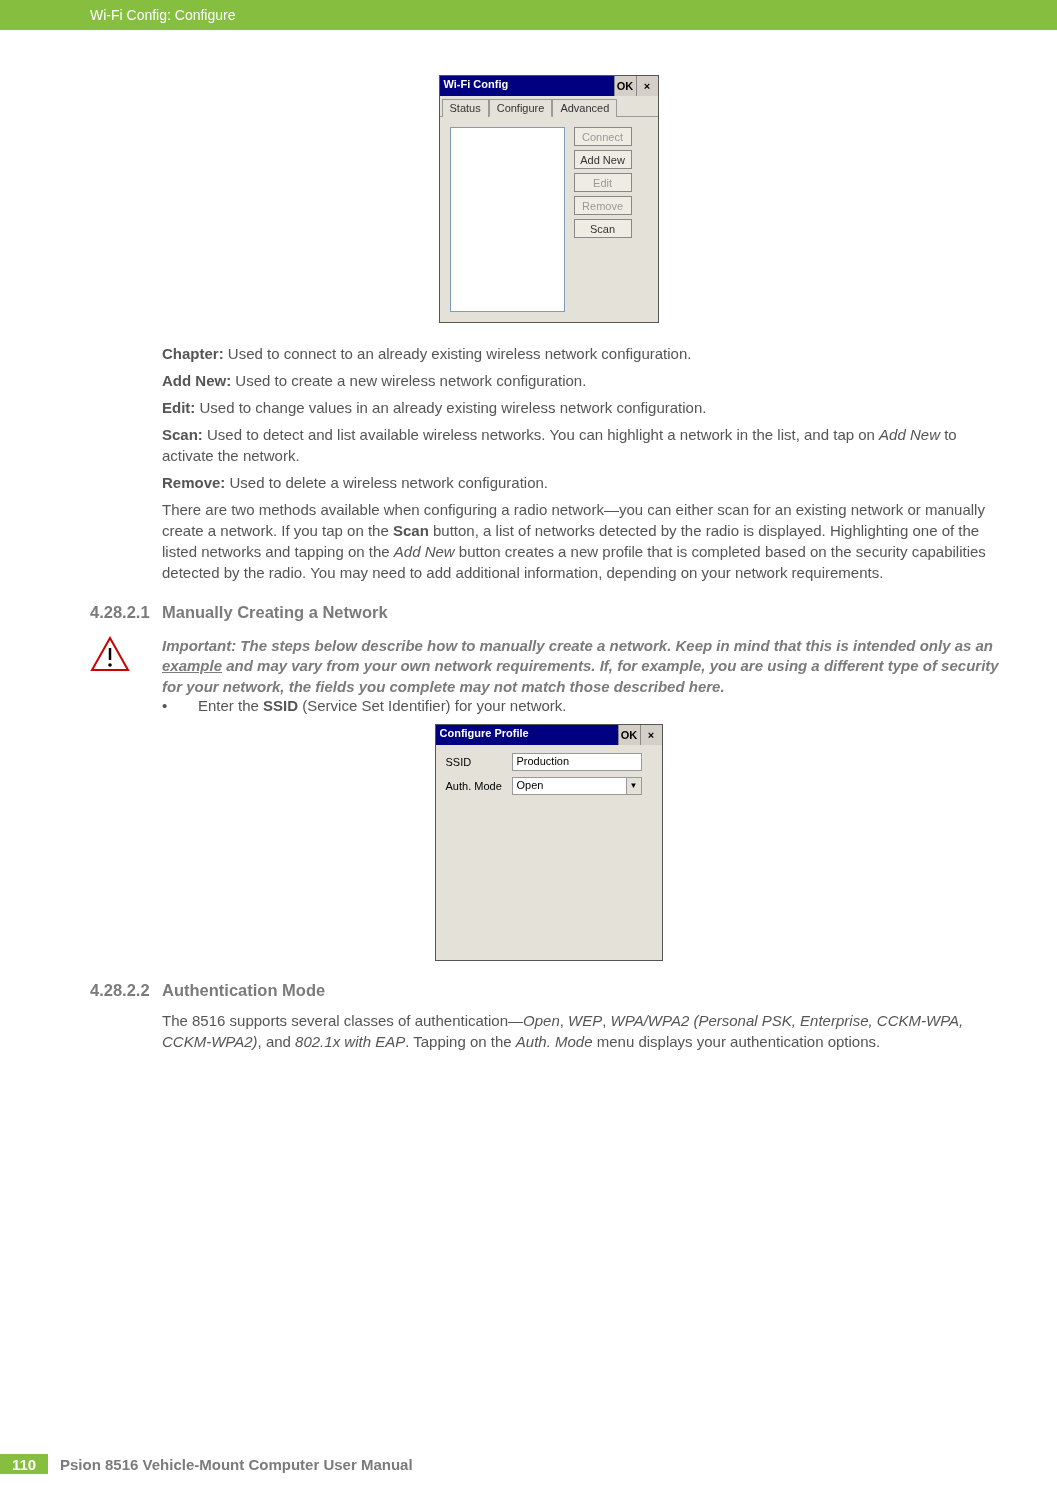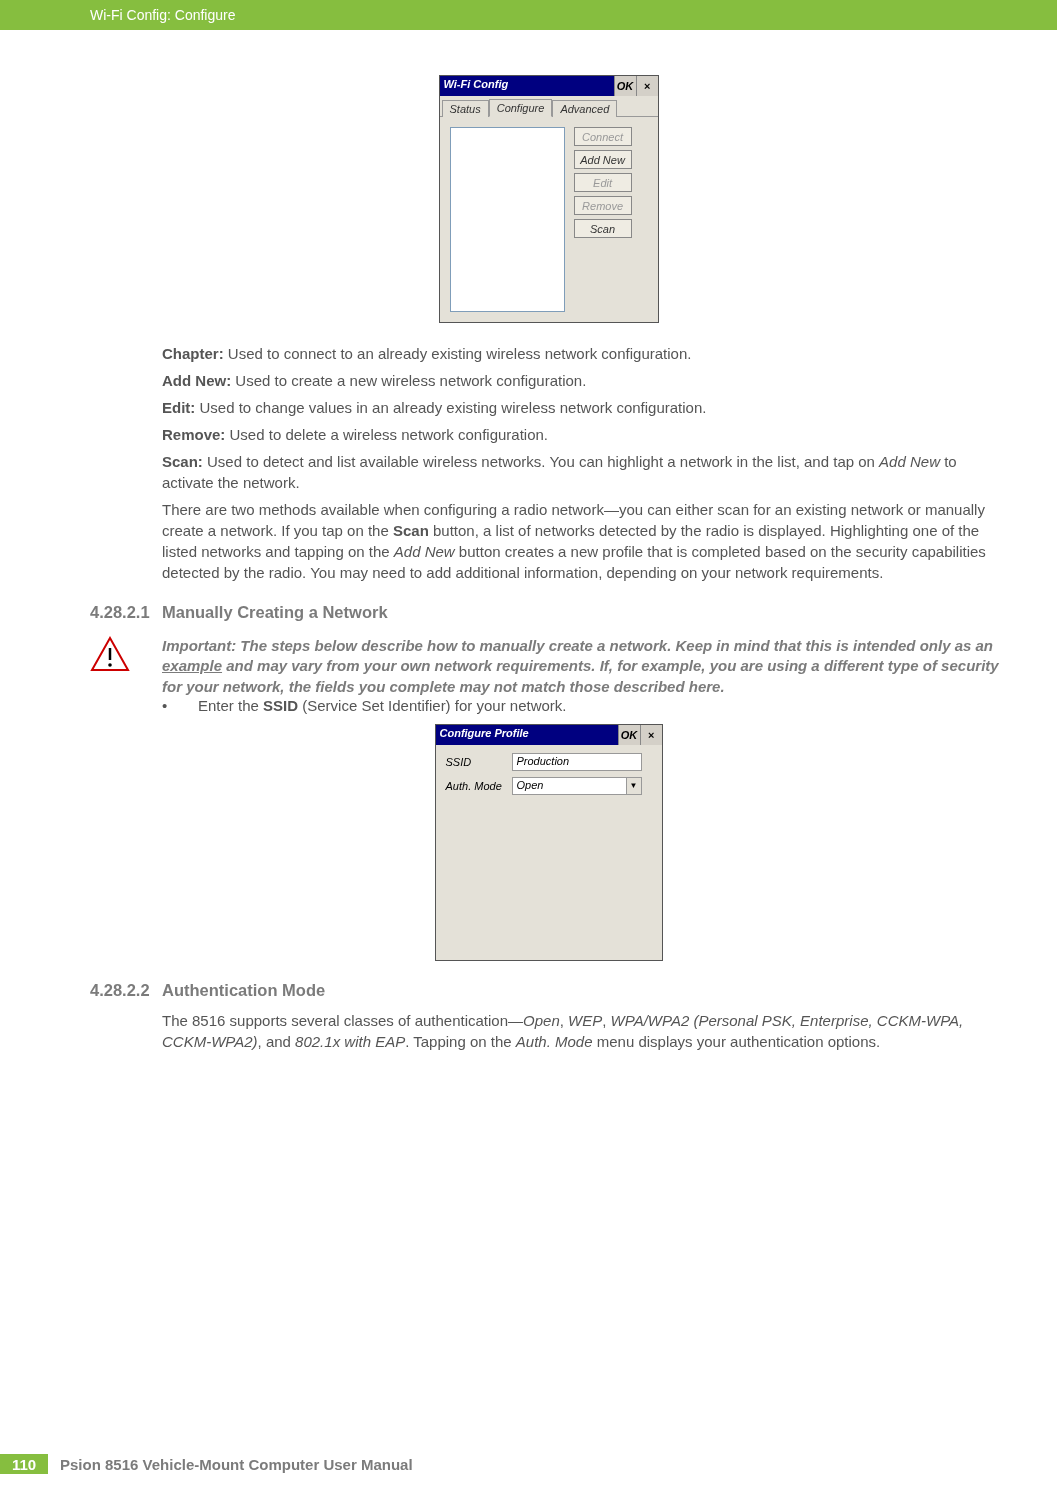--- a/index.html
+++ b/index.html
@@ -20,21 +20,20 @@
   }
   .content {
     padding: 45px 50px 0 90px;
   }
   .indent {
     margin-left: 72px;
   }
   .fig-center {
     text-align: center;
     margin: 0 0 20px 0;
-    font-style: italic;
   }
   .win {
     display: inline-block;
     border: 1px solid #555;
     background: #e4e1d8;
     font-family: Tahoma, Arial, sans-serif;
     font-size: 11px;
     color: #000;
     text-align: left;
   }
@@ -61,21 +60,20 @@
     align-items: center;
     justify-content: center;
     font-weight: bold;
     font-size: 11px;
   }
   .tabsrow {
     display: flex;
     padding: 2px 2px 0 2px;
     border-bottom: 1px solid #999;
     font-size: 11px;
-    align-items: center;
   }
   .tabsrow .tab {
     border: 1px solid #999;
     border-bottom: none;
     padding: 2px 7px;
     margin-right: 0;
     background: #e4e1d8;
     position: relative;
     top: 1px;
     color: #333;
@@ -283,22 +281,22 @@
           <div class="winbtn">Scan</div>
         </div>
       </div>
     </div>
   </div>
 
   <div class="defs indent">
     <p><strong>Chapter:</strong><span> Used to connect to an already existing wireless network configuration.</span></p>
     <p><strong>Add New:</strong><span> Used to create a new wireless network configuration.</span></p>
     <p><strong>Edit:</strong><span> Used to change values in an already existing wireless network configuration.</span></p>
+    <p><strong>Scan:</strong><span> Used to detect and list available wireless networks. You can highlight a network in the list, and tap on </span><em class="it">Add New</em><span> to activate the network.</span></p>
     <p><strong>Remove:</strong><span> Used to delete a wireless network configuration.</span></p>
-    <p><strong>Scan:</strong><span> Used to detect and list available wireless networks. You can highlight a network in the list, and tap on </span><em class="it">Add New</em><span> to activate the network.</span></p>
   </div>
 
   <p class="para indent">
     <span>There are two methods available when configuring a radio network—you can either scan for an existing network or manually create a network. If you tap on the </span><strong>Scan</strong><span> button, a list of networks detected by the radio is displayed. Highlighting one of the listed networks and tapping on the </span><em class="it">Add New</em><span> button creates a new profile that is completed based on the security capabilities detected by the radio. You may need to add additional information, depending on your network requirements.</span>
   </p>
 
   <div class="sec-head">
     <div class="sec-num">4.28.2.1</div>
     <div>Manually Creating a Network</div>
   </div>

